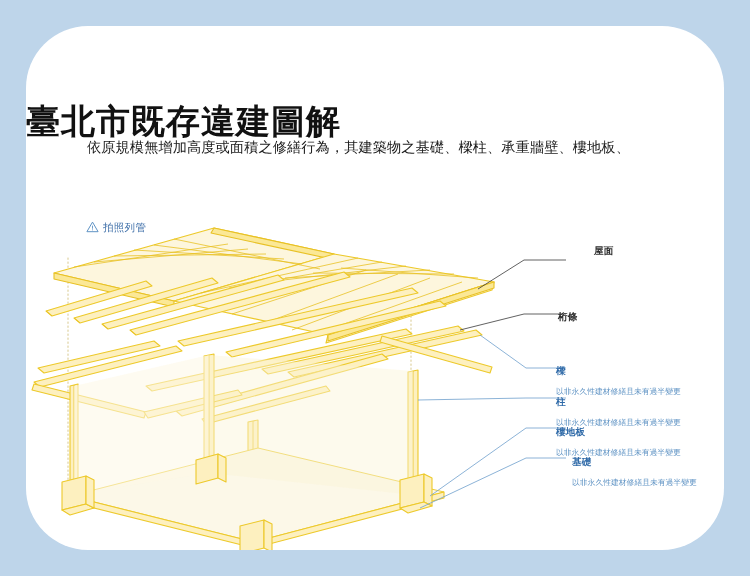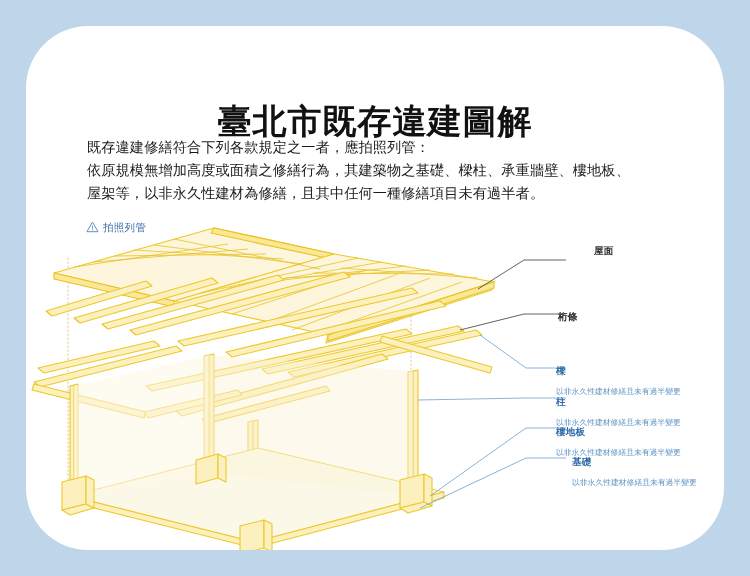--- a/index.html
+++ b/index.html
@@ -28,21 +28,21 @@
     box-sizing: border-box;
     overflow: hidden;
   }
 
   
   #poster-title {
     position: absolute;
     left: 0;
     top: 54px;
     width: 698px;
-    text-align: center;
+    text-align: left;
     font-size: 34px;
     font-weight: bold;
     letter-spacing: 1px;
     color: #111111;
     line-height: 1.1;
     white-space: nowrap;
   }
 
   #poster-body-text {
     position: absolute;
@@ -117,23 +117,21 @@
   #callout-footing { left: 546px; top: 430px; }
 </style>
 </head>
 <body>
 
 <div id="poster-card">
 
   <h1 id="poster-title">臺北市既存違建圖解</h1>
 
   <div id="poster-body-text">
-    <p>既存違建修繕符合下列各款規定之一者，應拍照列管：</p>
     <p>依原規模無增加高度或面積之修繕行為，其建築物之基礎、樑柱、承重牆壁、樓地板、</p>
-    <p>屋架等，以非永久性建材為修繕，且其中任何一種修繕項目未有過半者。</p>
   </div>
 
   <div id="photo-record-badge">
     <span>
       <svg width="13" height="12" viewBox="0 0 13 12" aria-hidden="true">
         <path d="M6.5 1.1 L12.1 10.7 L0.9 10.7 Z" fill="none" stroke="#5f93c4" stroke-width="1" stroke-linejoin="round"></path>
         <rect x="6.1" y="4.6" width="0.9" height="3.1" fill="#5f93c4"></rect>
         <rect x="6.1" y="8.4" width="0.9" height="0.95" fill="#5f93c4"></rect>
       </svg>
     </span>

